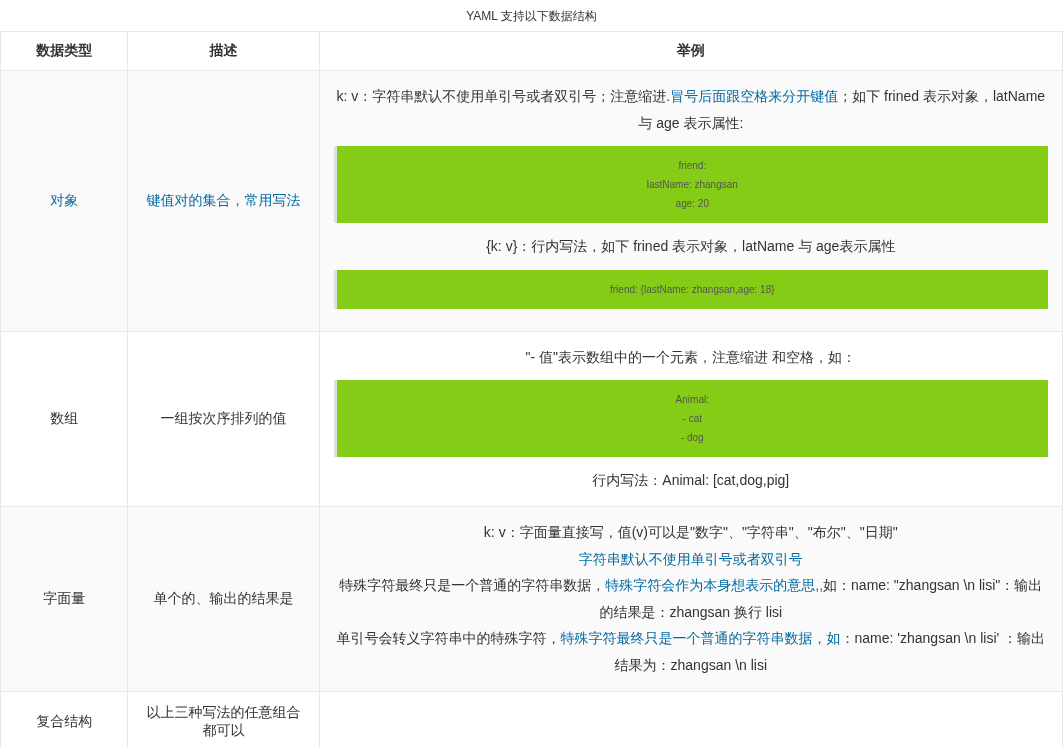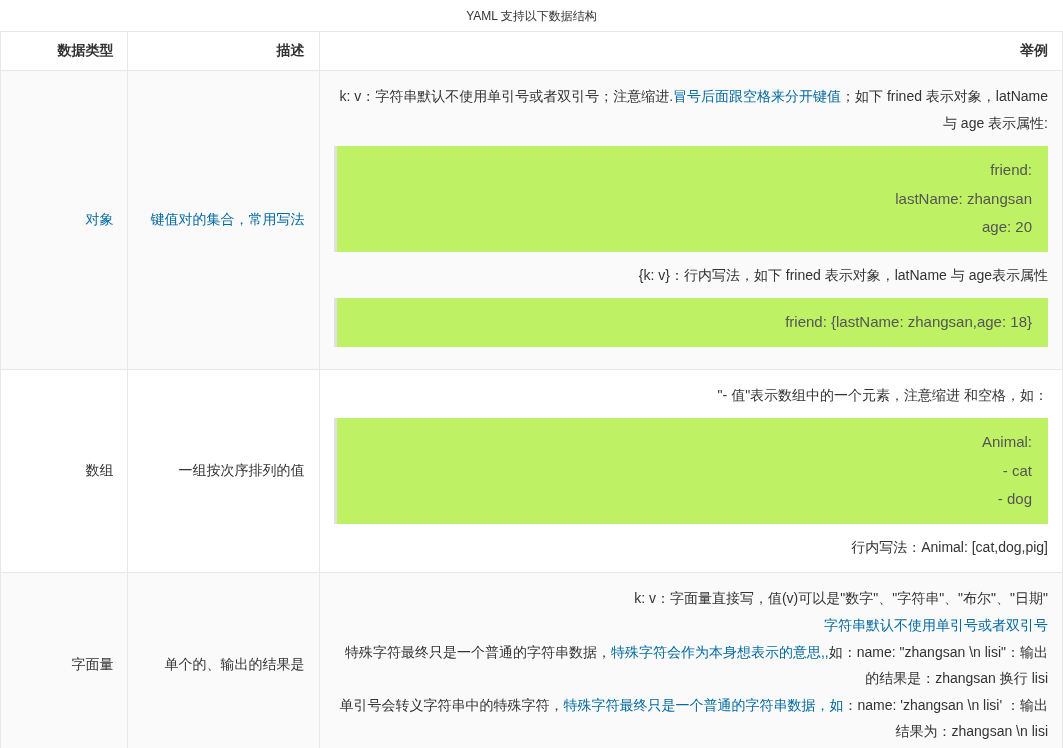--- a/index.html
+++ b/index.html
@@ -22,21 +22,21 @@
       color: #333;
     }
     table {
       width: 100%;
       border-collapse: collapse;
       table-layout: fixed;
     }
     th, td {
       border: 1px solid #e8e8e8;
       padding: 12px 14px;
-      text-align: right;
+      text-align: center;
       vertical-align: middle;
       font-weight: normal;
     }
     th {
       background: #fff;
       color: #333;
       font-weight: bold;
       font-size: 14px;
       padding: 10px 14px;
     }
@@ -44,27 +44,27 @@
     .col2 { width: 18%; }
     .col3 { width: 70%; }
     tr.odd td {
       background: #fafafa;
     }
     tr.even td {
       background: #fff;
     }
     .red { color: #0369a1; }
     .code-block {
-      background: #bef264;
+      background: #84cc16;
       border-left: 3px solid #e0e0e0;
       padding: 10px 16px;
       margin: 10px 0;
       line-height: 1.9;
       color: #555;
-      font-size: 15px;
+      font-size: 10px;
       font-family: "Microsoft YaHei", Arial, sans-serif;
     }
     .para {
       line-height: 1.9;
     }
   </style>
 </head>
 <body>
 
 <div class="title">YAML 支持以下数据结构</div>

